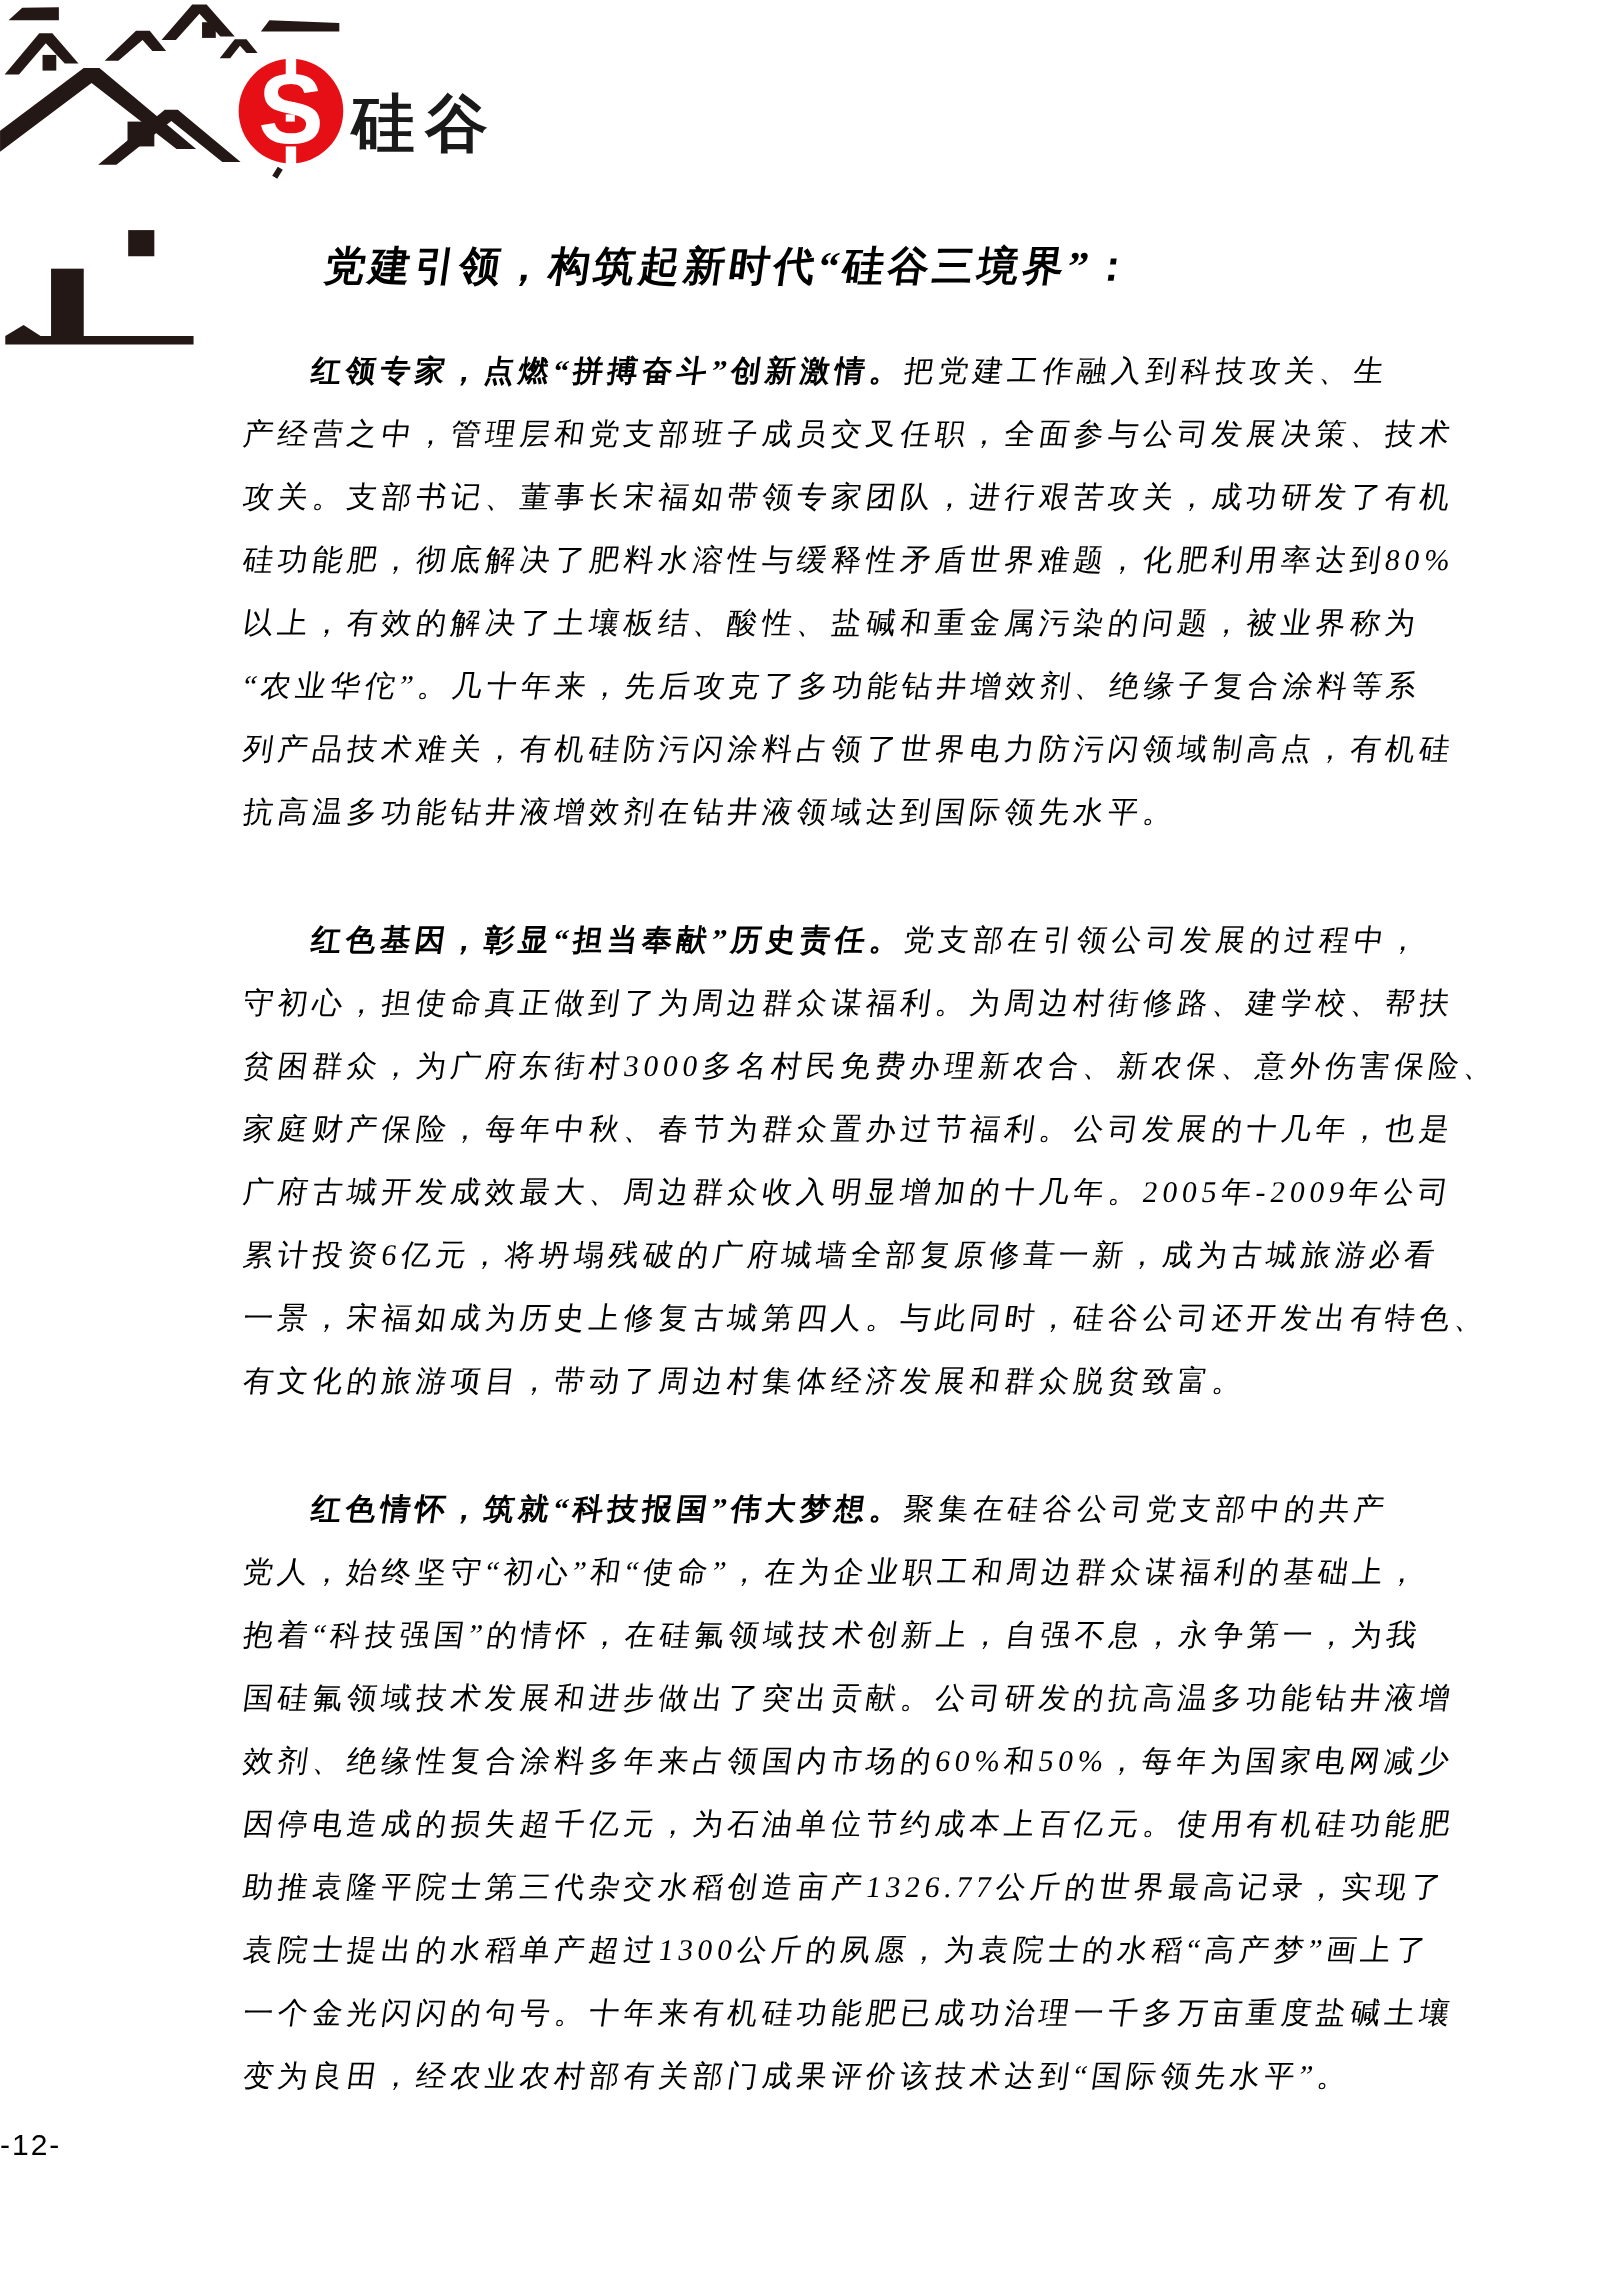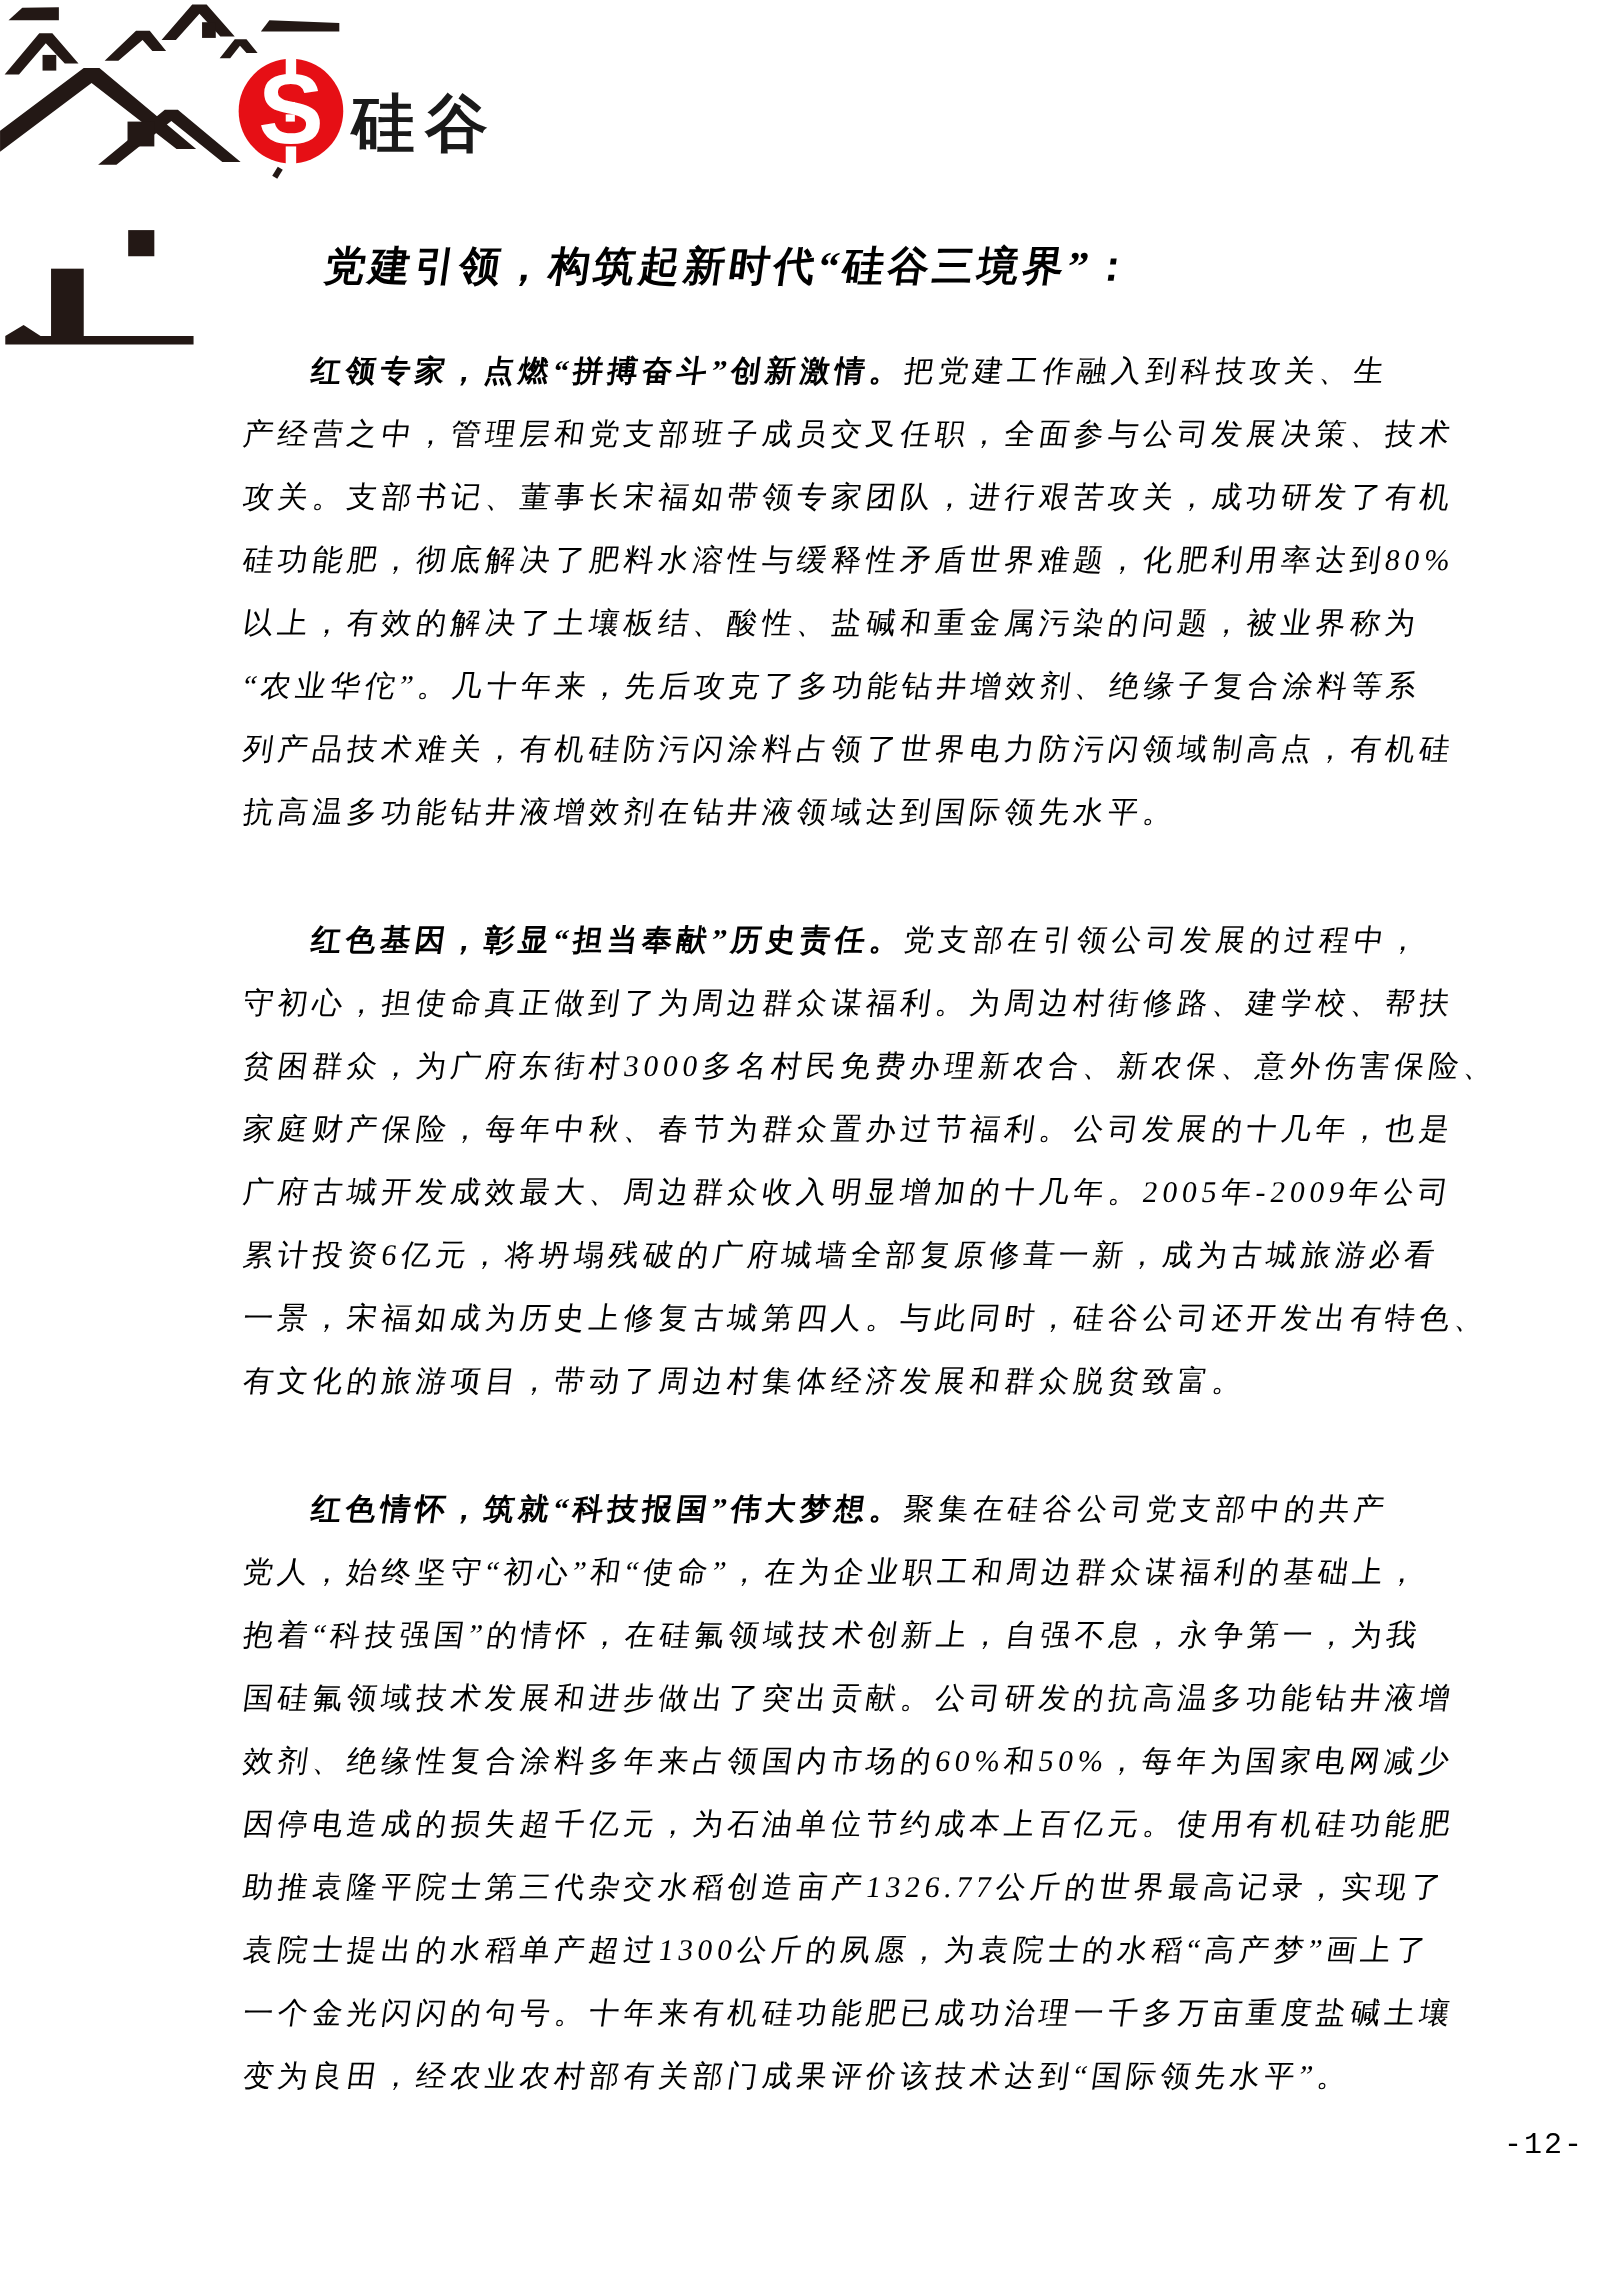--- a/index.html
+++ b/index.html
@@ -15,22 +15,22 @@
   }
   .content { position:absolute; left:239px; top:339px; width:1178px; }
   .para + .para { margin-top:65px; }
   .line {
     height:63px; line-height:63px; font-size:30px; letter-spacing:4.6px;
     white-space:nowrap; transform:skewX(-8deg); transform-origin:0 100%;
   }
   .line.indent { text-indent:68px; }
   .lead { font-weight:700; }
   .page-number {
-    position:absolute; left:0; top:2128px; width:1584px; text-align:right;
-    font-size:30px; letter-spacing:2px; font-family:Liberation Mono, monospace;
+    position:absolute; left:0; top:2128px; width:1584px; text-align:left;
+    font-size:30px; letter-spacing:2px; font-family:Liberation Sans, sans-serif;
   }
 </style>
 </head>
 <body>
 
 <div class="page">
 
   <svg class="logo" viewBox="0 0 780 540">
     <g fill="#231815">
       <polygon points="13,31 34,12 90,11 90,31"></polygon>

